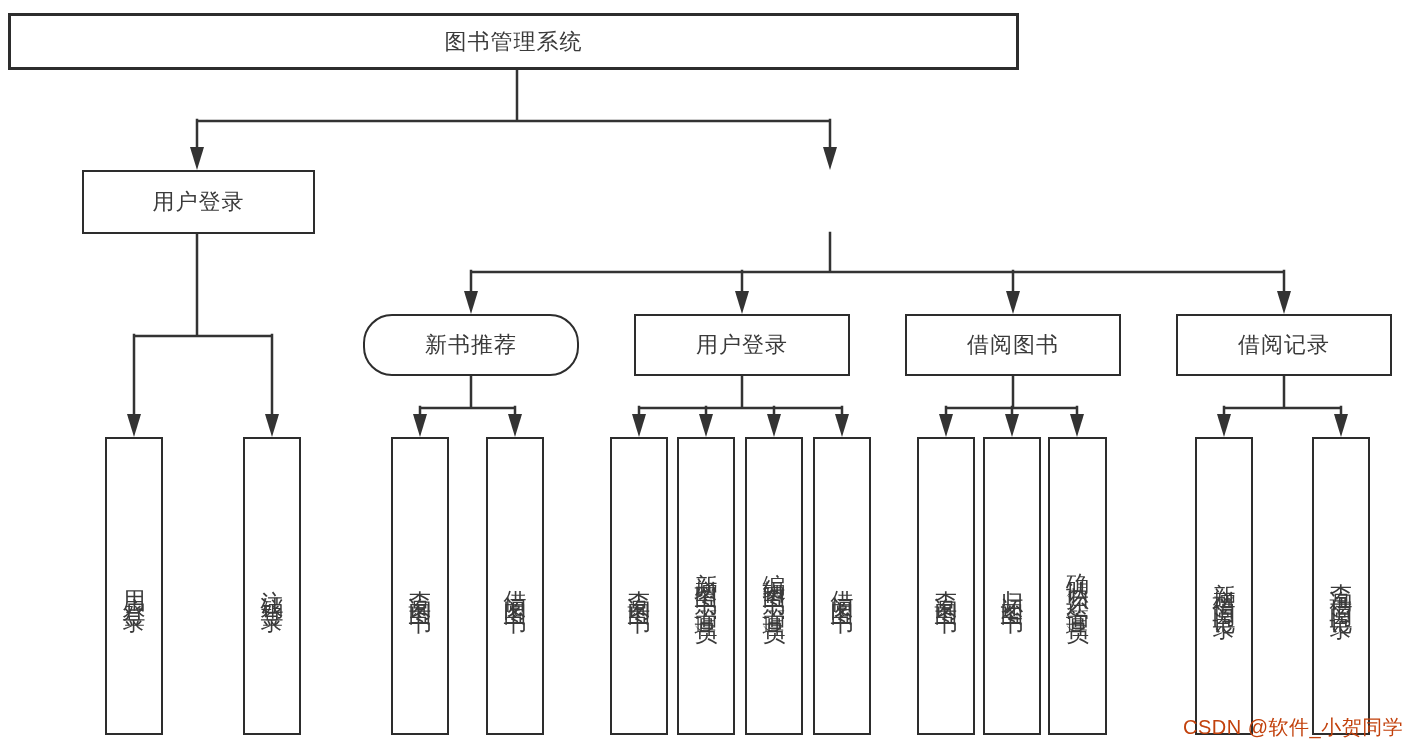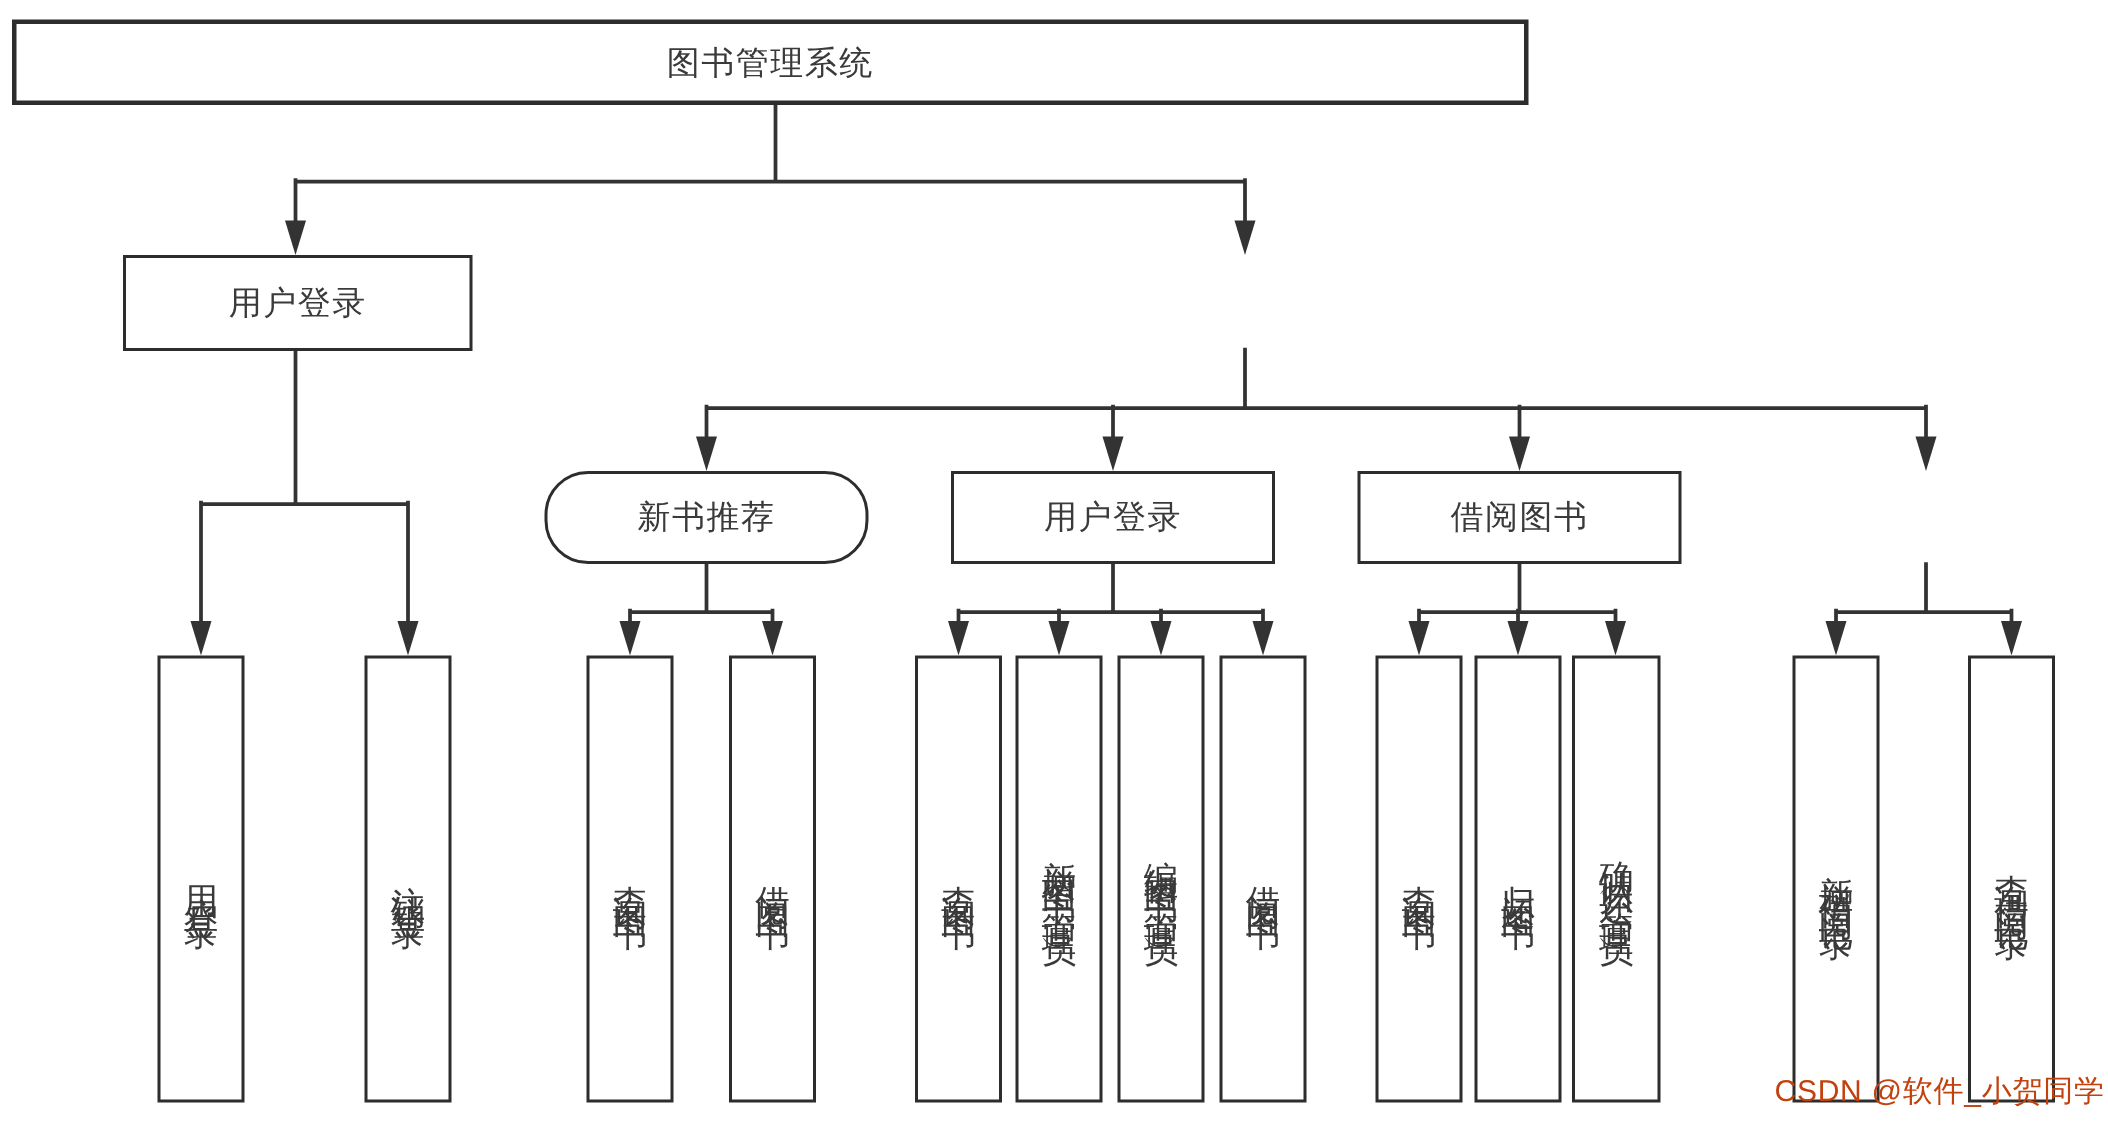--- a/index.html
+++ b/index.html
@@ -96,20 +96,23 @@
 
   <div class="node" style="left:363px;top:314px;width:216px;height:62px;border-radius:29px;">
     <span class="hlabel">新书推荐</span>
   </div>
   <div class="node" style="left:634px;top:314px;width:216px;height:62px;">
     <span class="hlabel">用户登录</span>
   </div>
   <div class="node" style="left:905px;top:314px;width:216px;height:62px;">
     <span class="hlabel">借阅图书</span>
   </div>
+  <div class="node" style="left:1176px;top:314px;width:216px;height:62px;">
+    <span class="hlabel">借阅记录</span>
+  </div>
 
   <div class="node leaf" style="left:105px;top:437px;width:58px;height:298px;">
     <span class="vlabel">用户登录</span>
   </div>
   <div class="node leaf" style="left:243px;top:437px;width:58px;height:298px;">
     <span class="vlabel">注销登录</span>
   </div>
 
   <div class="node leaf" style="left:391px;top:437px;width:58px;height:298px;">
     <span class="vlabel">查询图书</span>

